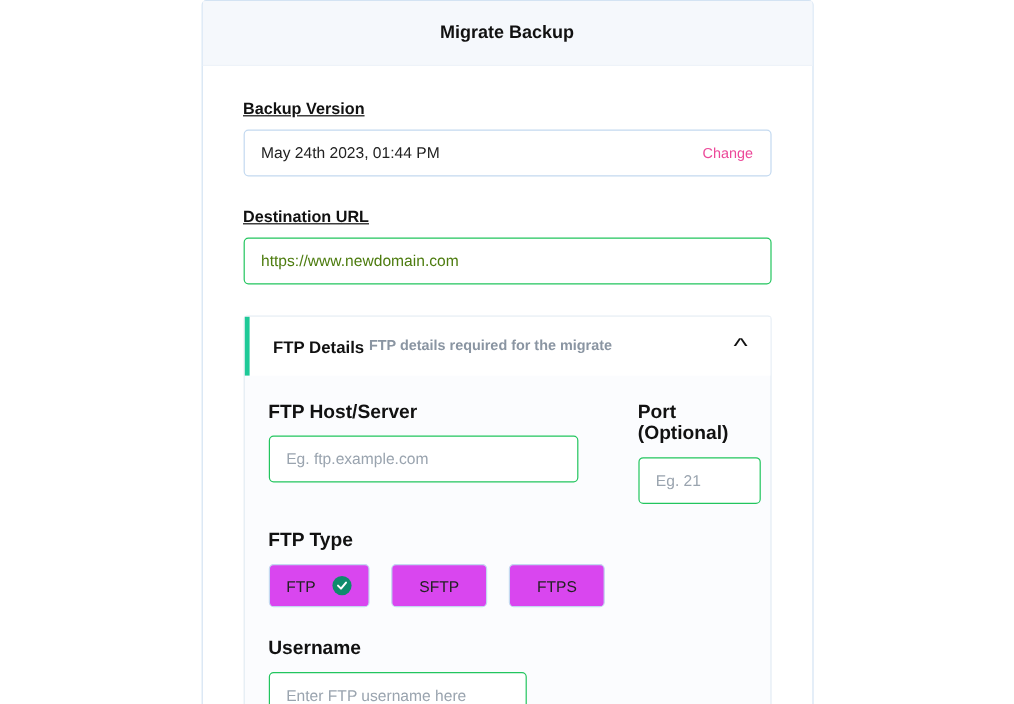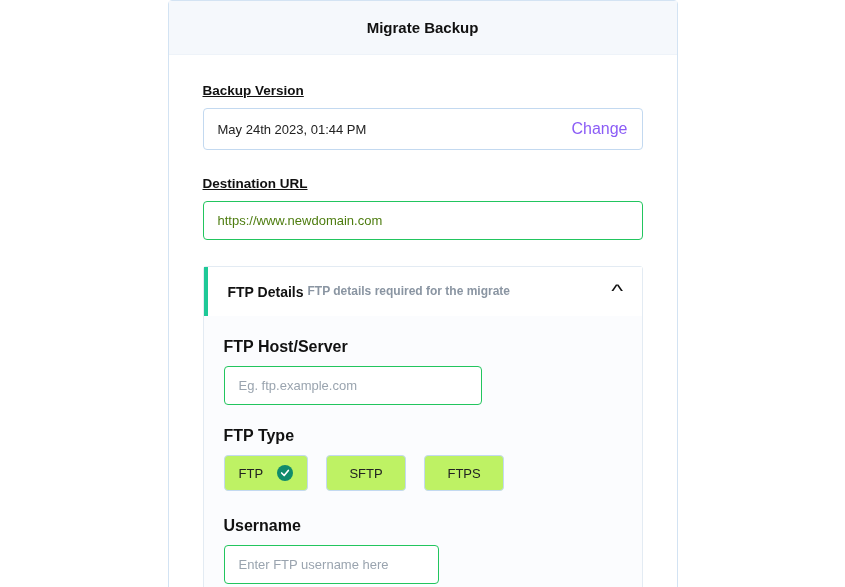--- a/index.html
+++ b/index.html
@@ -48,22 +48,22 @@
       justify-content: space-between;
       border: 1px solid #c3d9f0;
       border-radius: 4px;
       padding: 11px 14px;
     }
     .backup-value {
       font-size: 13px;
       color: #222;
     }
     .change-link {
-      font-size: 16px;
-      color: #8b5cf6;
+      font-size: 12px;
+      color: #ec4899;
       cursor: pointer;
     }
     .text-input {
       width: 100%;
       border: 1px solid #22c55e;
       border-radius: 4px;
       padding: 11px 14px;
       font-size: 13px;
       color: #4d7c0f;
       outline: none;
@@ -137,21 +137,21 @@
       align-items: center;
       gap: 14px;
       border: 1px solid #c3d9f0;
       border-radius: 4px;
       padding: 9px 14px;
       font-size: 13px;
       color: #222;
       cursor: pointer;
       min-width: 80px;
       justify-content: center;
-      background: #bef264;
+      background: #d946ef;
     }
     .type-chip.selected {
       justify-content: space-between;
     }
     .check-badge {
       width: 16px;
       height: 16px;
       border-radius: 50%;
       background: #0f8b6c;
       display: inline-flex;
@@ -195,20 +195,24 @@
           <span class="ftp-subtitle">FTP details required for the migrate</span>
         </div>
         <span class="chevron">^</span>
       </div>
       <div class="ftp-body">
 
         <div class="row">
           <div class="col-host">
             <span class="sublabel">FTP Host/Server</span>
             <input type="text" class="text-input" placeholder="Eg. ftp.example.com" style="">
+          </div>
+          <div class="col-port">
+            <span class="sublabel">Port (Optional)</span>
+            <input type="text" class="text-input" placeholder="Eg. 21" style="">
           </div>
         </div>
 
         <div class="field-group">
           <span class="sublabel">FTP Type</span>
           <div class="type-row">
             <div class="type-chip selected">
               <span>FTP</span>
               <span class="check-badge">
                 <svg viewBox="0 0 12 12">

